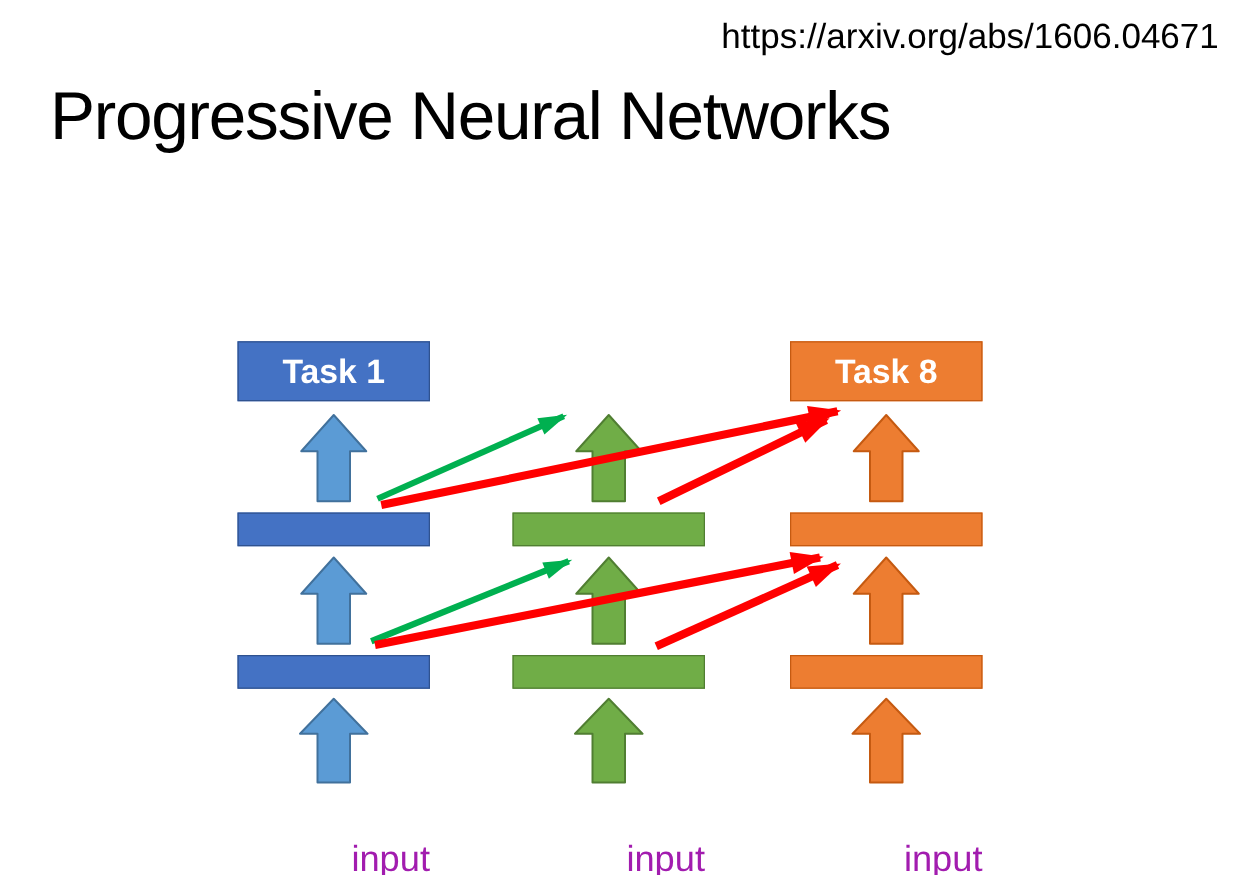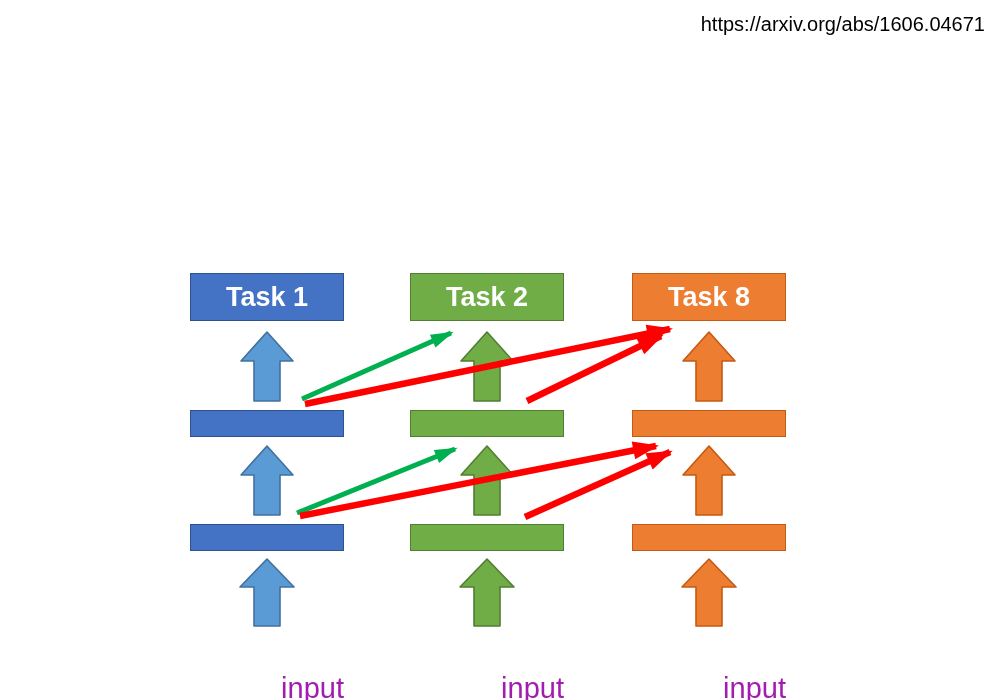--- a/index.html
+++ b/index.html
@@ -1,21 +1,21 @@
 <!DOCTYPE html>
 <html style="--background: #FFFFFF; --task-text: #FFFFFF; --blue-fill: #4472C4; --blue-border: #2F528F; --blue-arrow-fill: #5B9BD5; --blue-arrow-border: #41719C; --green-fill: #70AD47; --green-border: #507E32; --orange-fill: #ED7D31; --orange-border: #C55A11; --lateral-green: #00B050; --lateral-red: #FF0000;"><head>
 <meta charset="utf-8">
 <style>
   html,body{margin:0;padding:0;background:#fff;}
   .canvas{
     position:relative;width:1003px;height:700px;background:var(--background,#fff);
     font-family:"Liberation Sans",sans-serif;overflow:hidden;
   }
   .url{
-    position:absolute;top:13px;right:18px;font-size:20px;color:#000;
+    position:absolute;top:13px;right:28px;font-size:28px;color:#000;
     font-family:"Liberation Sans",sans-serif;white-space:nowrap;
   }
   .title{
     position:absolute;top:62px;left:40px;margin:0;font-size:54px;font-weight:300;
     letter-spacing:-1px;color:#000;white-space:nowrap;
   }
   .column{position:absolute;top:0;width:154px;height:700px;}
   .c1{left:190px}.c2{left:410px}.c3{left:632px}
   .task-box{
     position:absolute;top:273px;left:0;width:154px;height:48px;box-sizing:border-box;
@@ -44,39 +44,39 @@
   .lat-green{stroke:var(--lateral-green);stroke-width:5px;}
   .lat-red{stroke:var(--lateral-red);stroke-width:6.5px;}
 </style>
 </head>
 <body>
 
 <div class="canvas">
 
   <div class="url">https://arxiv.org/abs/1606.04671</div>
 
+  <h1 class="title">Progressive Neural Networks</h1>
 
   <div class="column c1">
     <div class="task-box">Task 1</div>
     <svg class="v-arrow a1" width="56" height="73" viewBox="0 0 56 73">
       <path d="M28,2 L54,31 L41,31 L41,71 L15,71 L15,31 L2,31 Z"></path>
     </svg>
     <div class="layer row-a"></div>
     <svg class="v-arrow a2" width="56" height="73" viewBox="0 0 56 73">
       <path d="M28,2 L54,31 L41,31 L41,71 L15,71 L15,31 L2,31 Z"></path>
     </svg>
     <div class="layer row-b"></div>
     <svg class="v-arrow a3" width="58" height="71" viewBox="0 0 58 71">
       <path d="M29,2 L56,30 L42,30 L42,69 L16,69 L16,30 L2,30 Z"></path>
     </svg>
     <div class="input-label">input</div>
   </div>
 
   <div class="column c2">
-    <div class="task-box">Task 2</div>
     <svg class="v-arrow a1" width="56" height="73" viewBox="0 0 56 73">
       <path d="M28,2 L54,31 L41,31 L41,71 L15,71 L15,31 L2,31 Z"></path>
     </svg>
     <div class="layer row-a"></div>
     <svg class="v-arrow a2" width="56" height="73" viewBox="0 0 56 73">
       <path d="M28,2 L54,31 L41,31 L41,71 L15,71 L15,31 L2,31 Z"></path>
     </svg>
     <div class="layer row-b"></div>
     <svg class="v-arrow a3" width="58" height="71" viewBox="0 0 58 71">
       <path d="M29,2 L56,30 L42,30 L42,69 L16,69 L16,30 L2,30 Z"></path>

